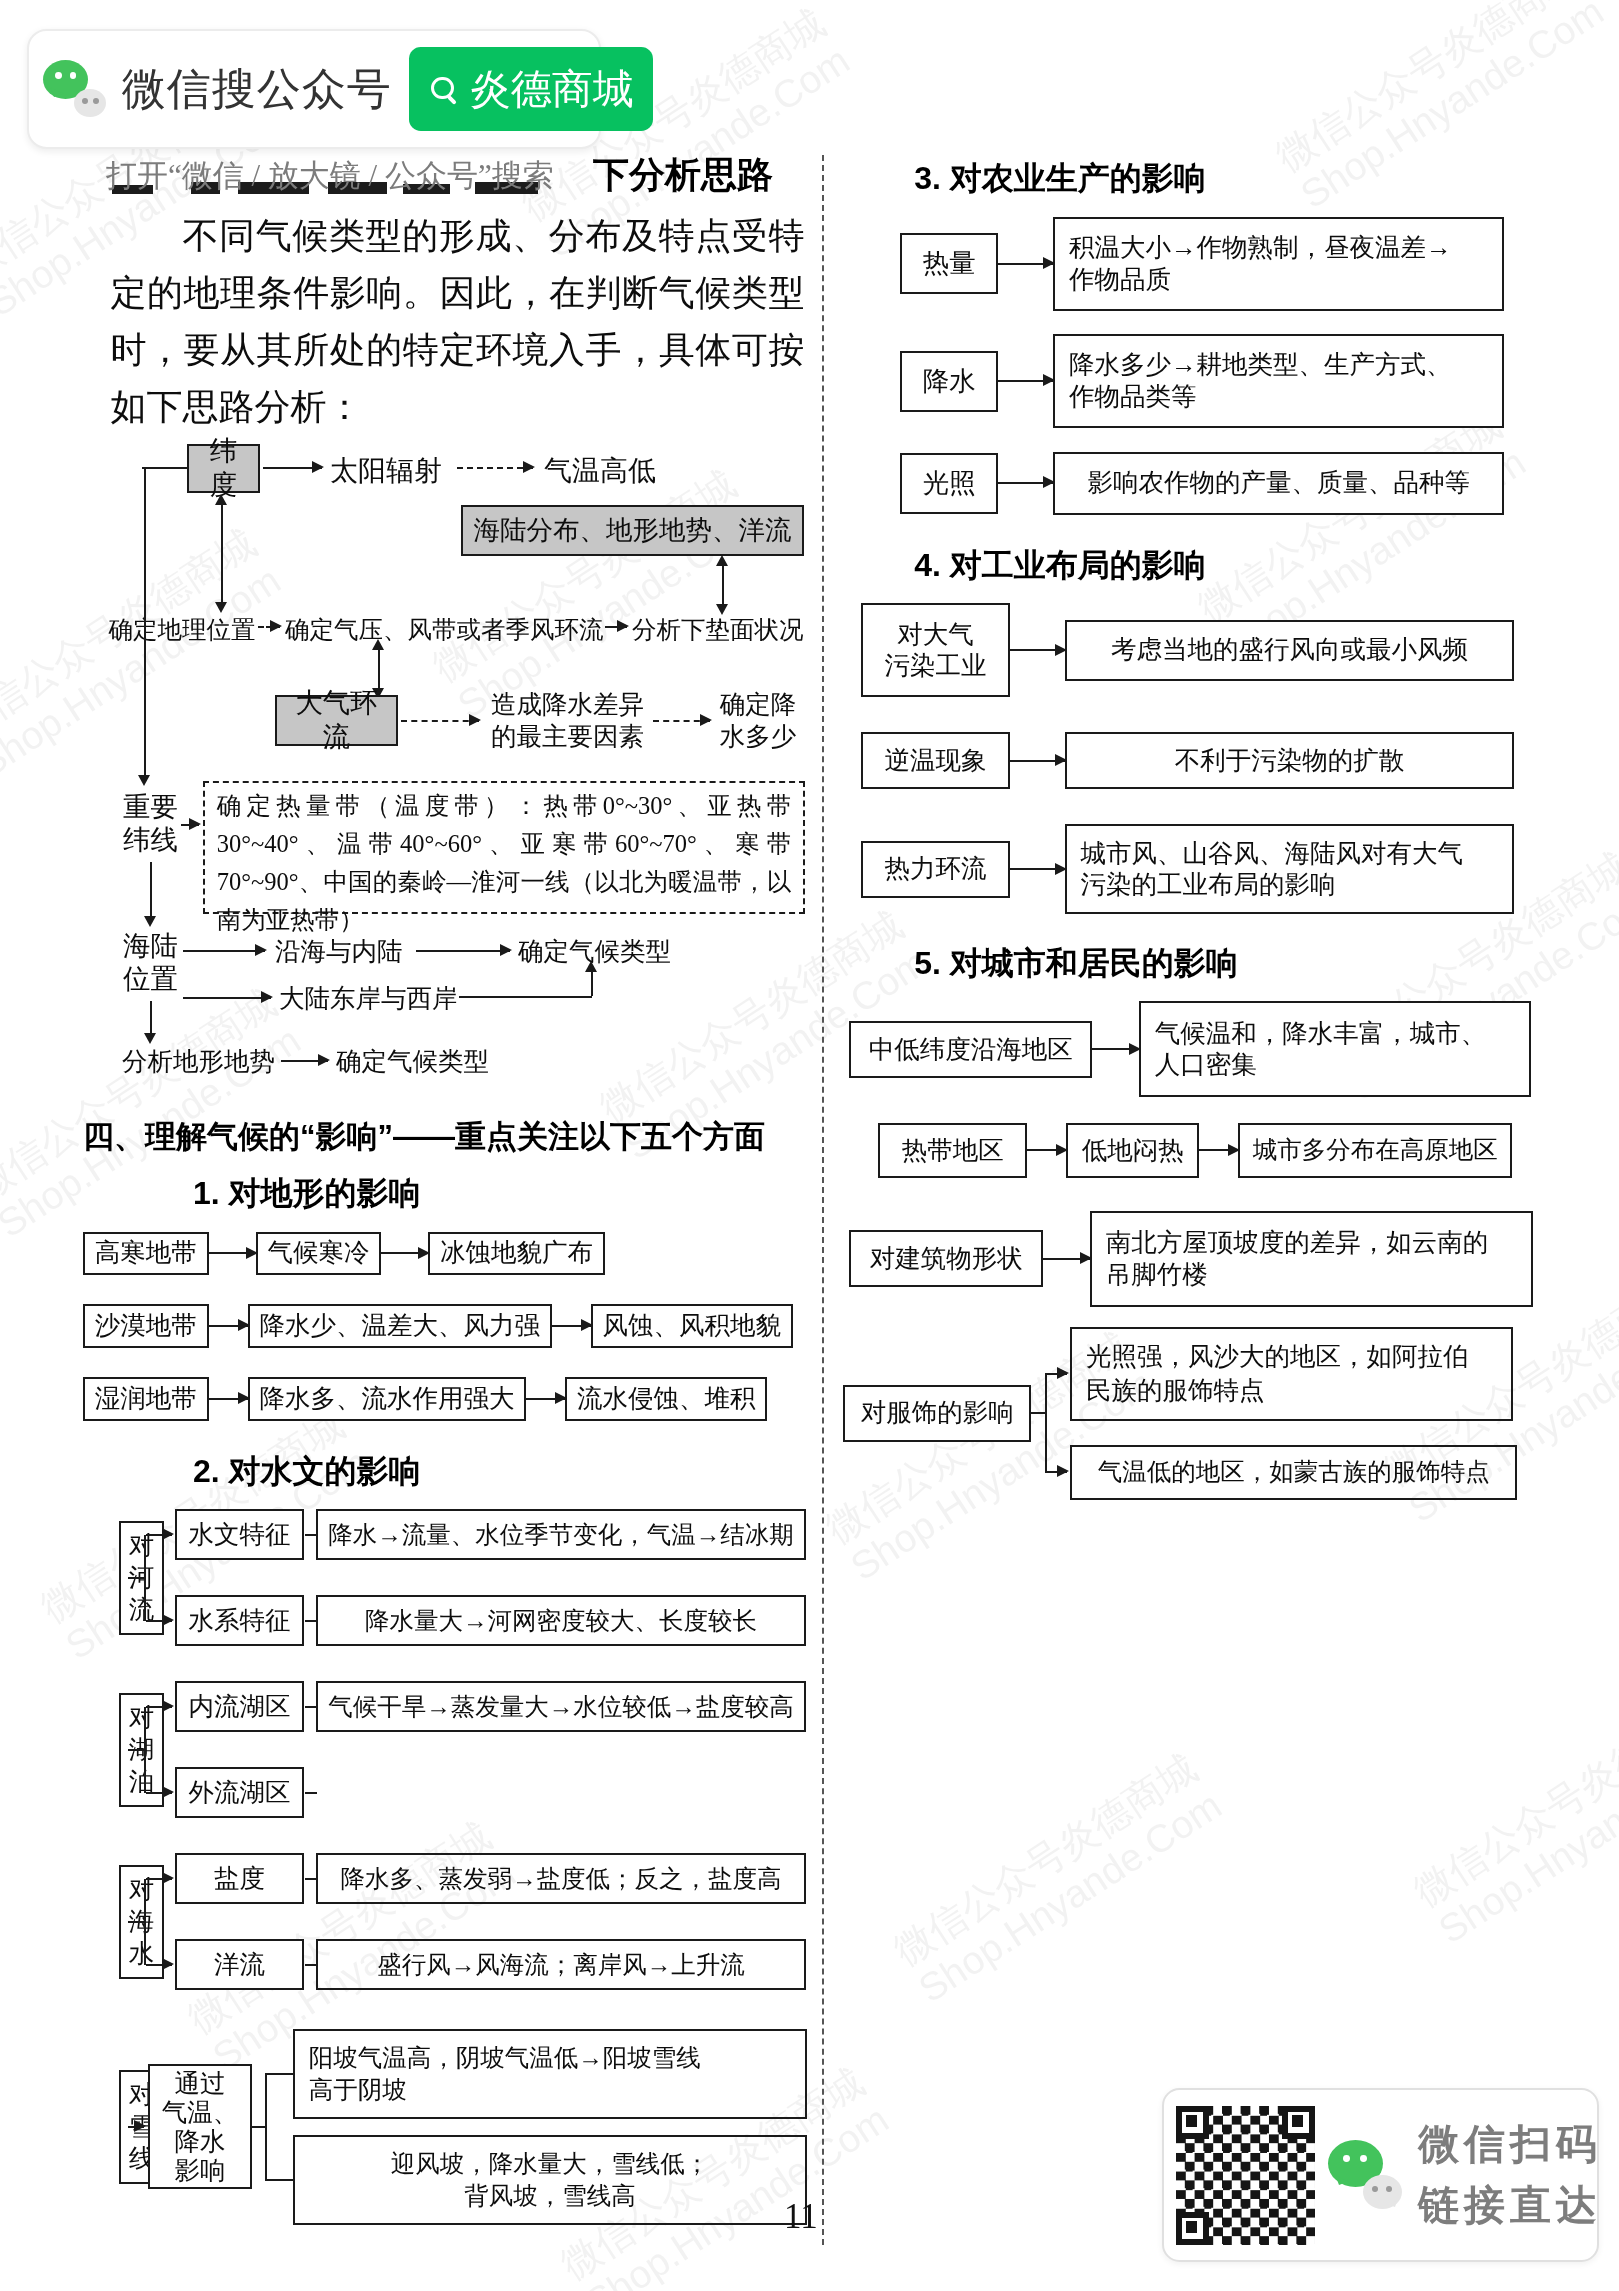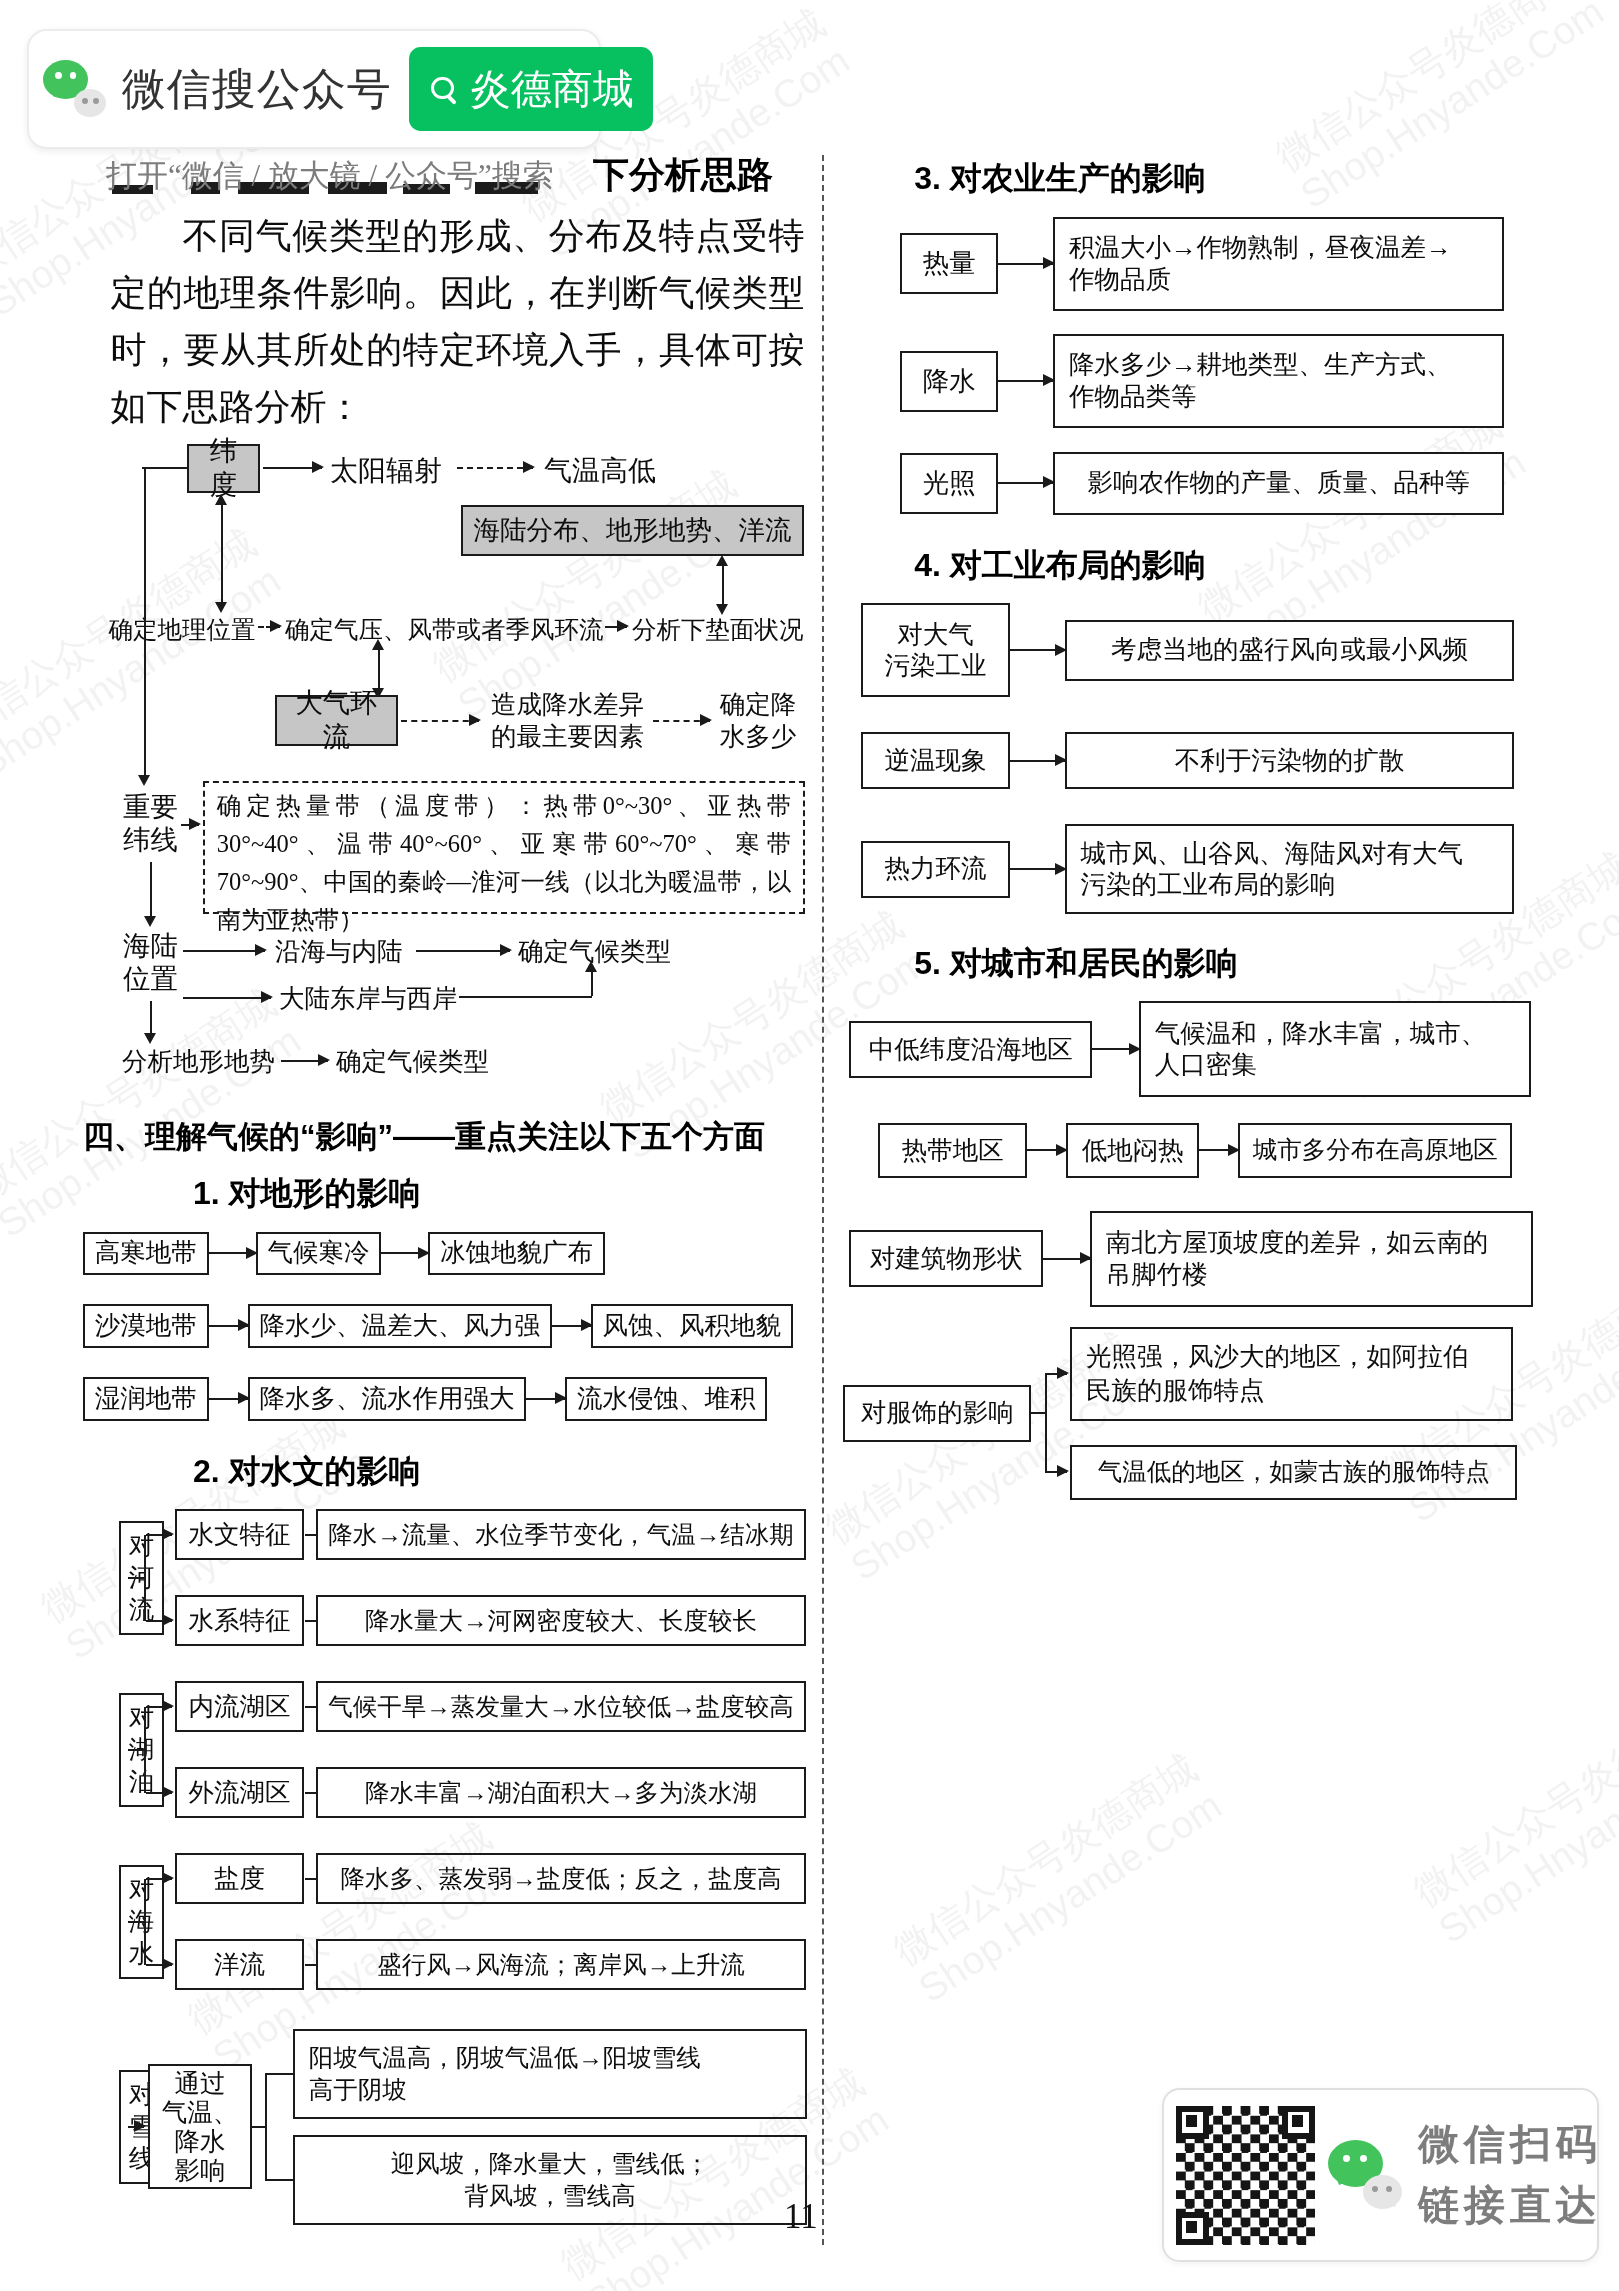--- a/index.html
+++ b/index.html
@@ -309,21 +309,20 @@
       <div class="box vlabel" style="left:0;top:11.8px;width:45px;height:114px">对湖泊</div>
       <div class="line" style="left:45px;top:68px;width:15.7px;height:2px"></div>
       <div class="line" style="left:61px;top:25.5px;width:2px;height:86px"></div>
       <div class="ha" style="left:63px;top:24.5px;width:25.5px"></div>
       <div class="ha" style="left:63px;top:111px;width:25.5px"></div>
       <div class="box" style="left:92px;top:0;width:129px;height:51px">内流湖区</div>
       <div class="line" style="left:222px;top:24.5px;width:11.8px;height:2px"></div>
       <div class="wbig" style="left:233px;top:0;width:490px;height:51px">气候干旱→蒸发量大→水位较低→盐度较高</div>
       <div class="box" style="left:92px;top:86px;width:129px;height:51px">外流湖区</div>
       <div class="line" style="left:222px;top:111px;width:11.8px;height:2px"></div>
-      <div class="wbig" style="left:233px;top:86px;width:490px;height:51px">降水丰富→湖泊面积大→多为淡水湖</div>
     </div>
 
     <div class="wgroup" style="height:137px;margin-bottom:39px">
       <div class="box vlabel" style="left:0;top:11.8px;width:45px;height:114px">对海水</div>
       <div class="line" style="left:45px;top:68px;width:15.7px;height:2px"></div>
       <div class="line" style="left:61px;top:25.5px;width:2px;height:86px"></div>
       <div class="ha" style="left:63px;top:24.5px;width:25.5px"></div>
       <div class="ha" style="left:63px;top:111px;width:25.5px"></div>
       <div class="box" style="left:92px;top:0;width:129px;height:51px">盐度</div>
       <div class="line" style="left:222px;top:24.5px;width:11.8px;height:2px"></div>

